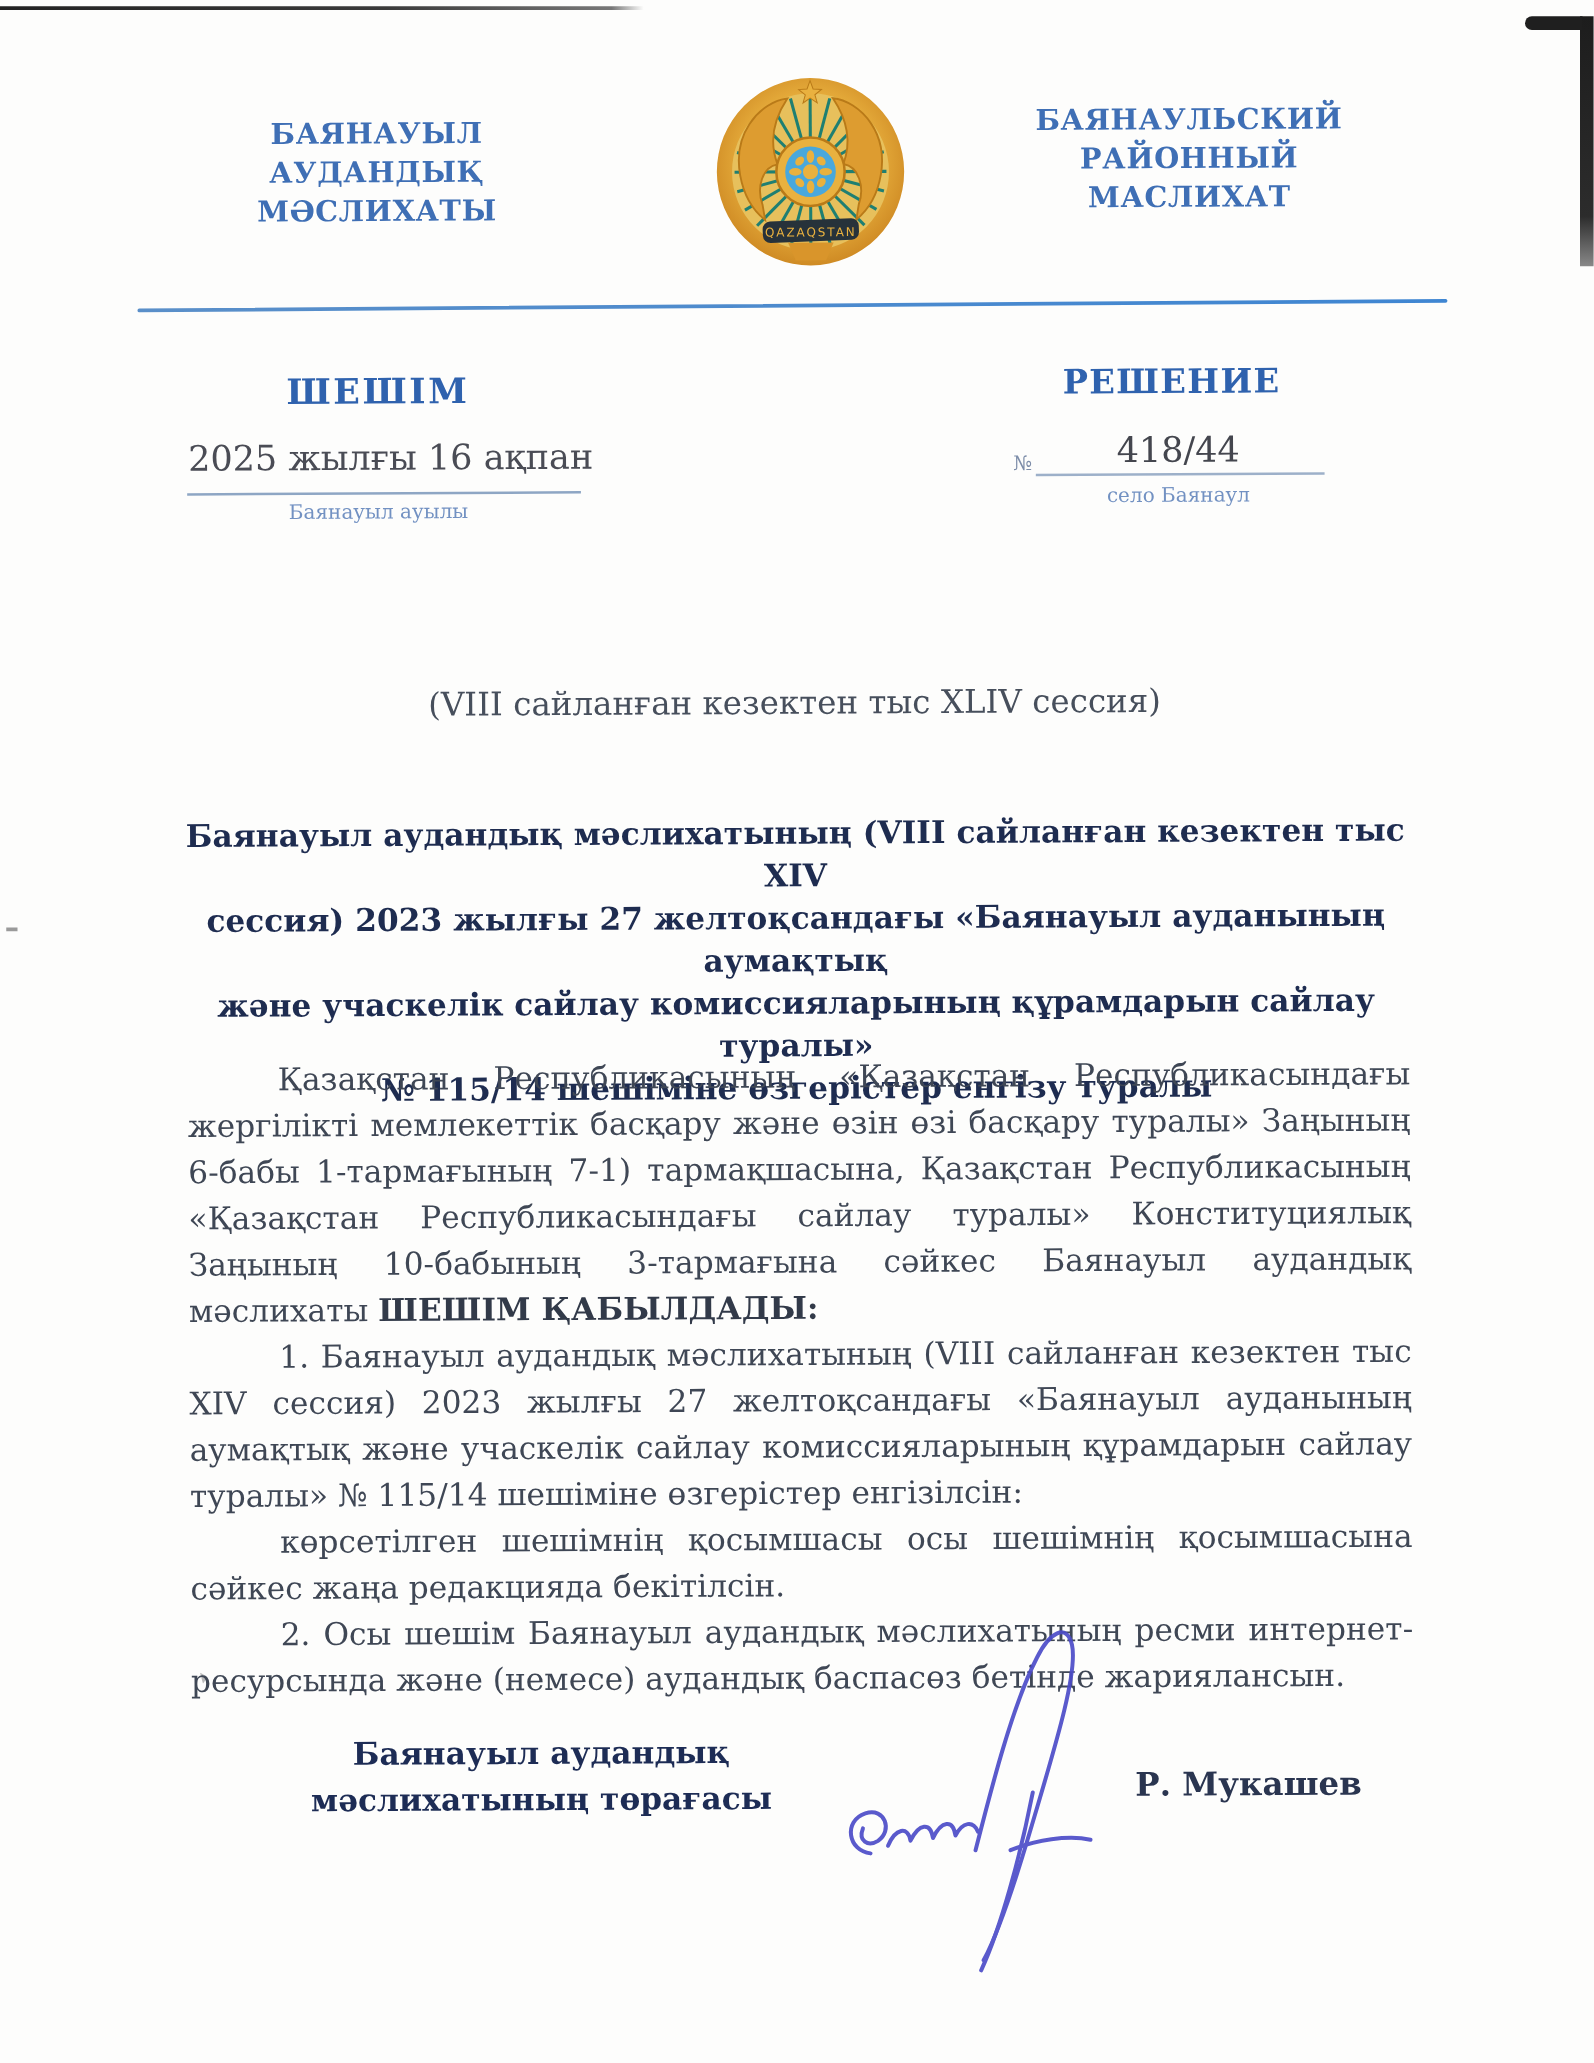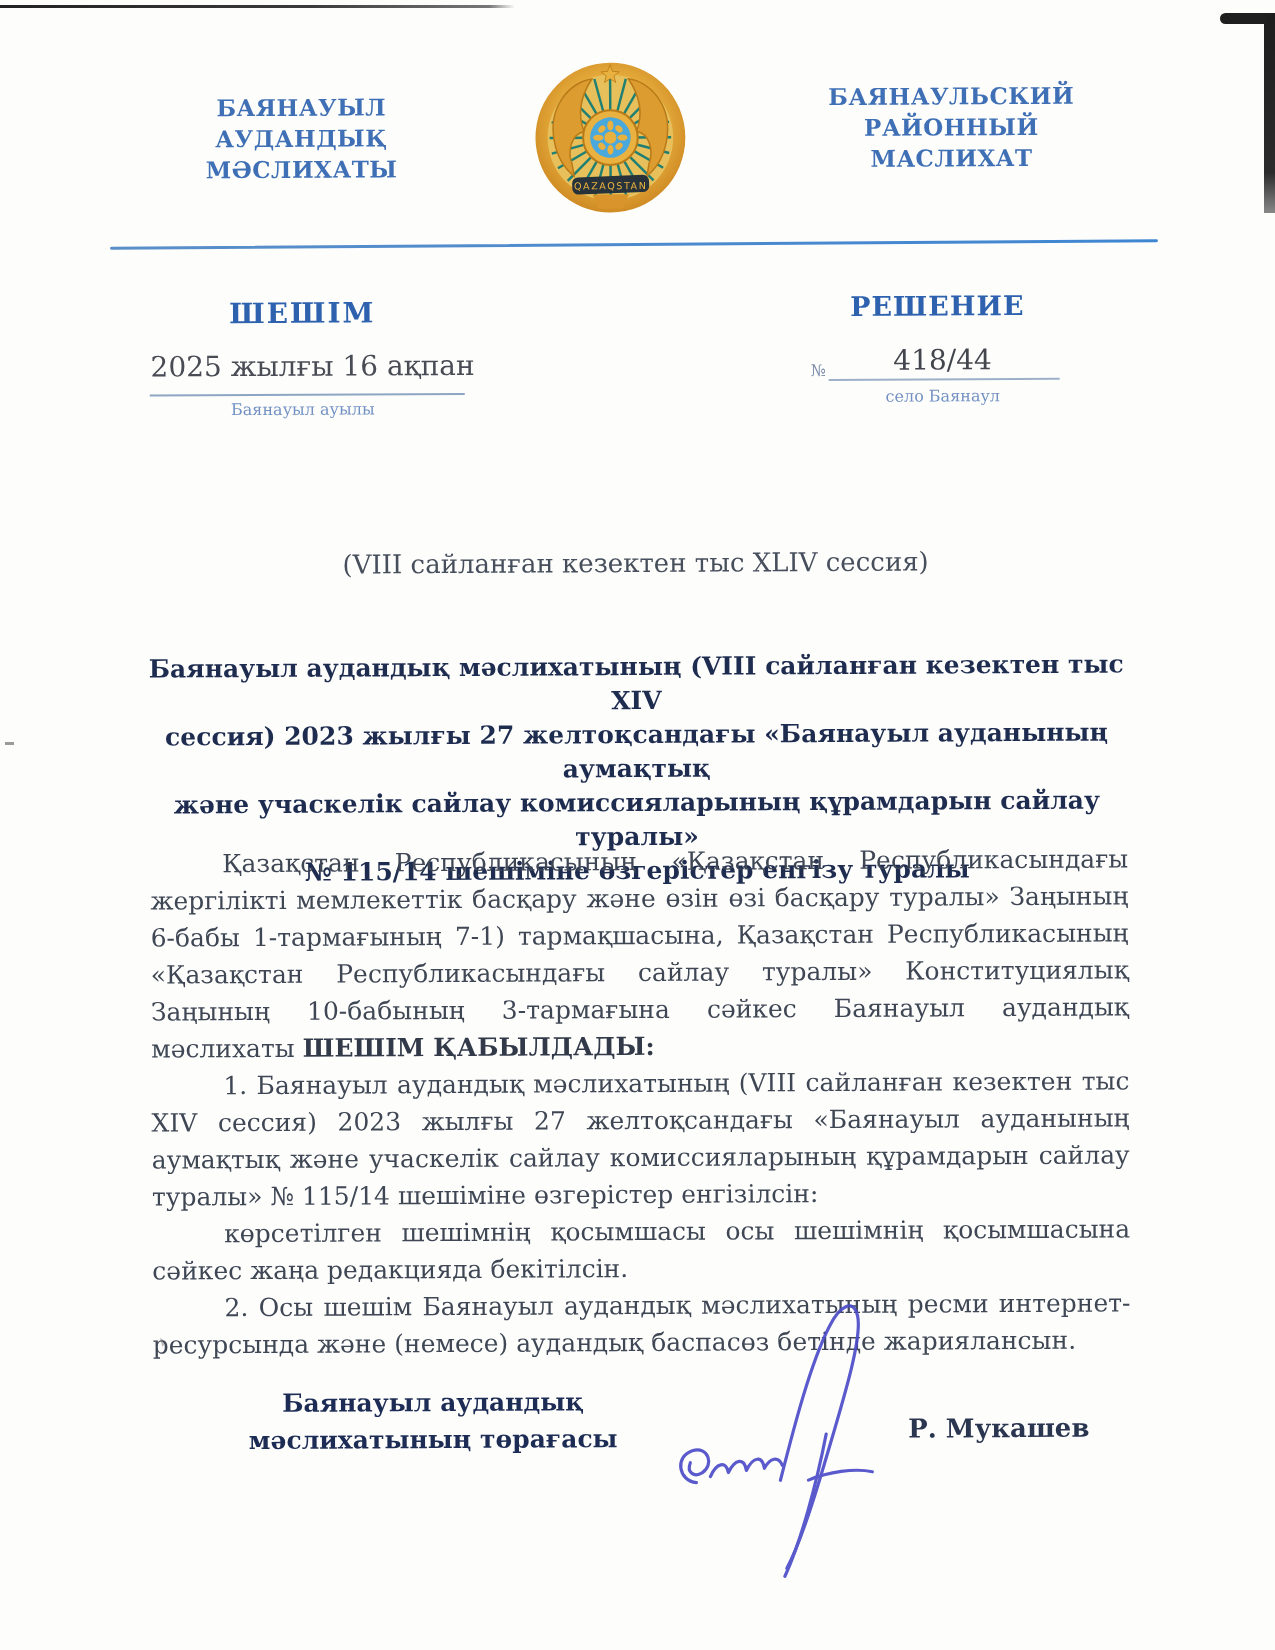--- a/index.html
+++ b/index.html
@@ -21,21 +21,21 @@
     background:#1f1f1f; border-radius:6px 0 0 6px; }
   .art-left-dot { position:absolute; left:5px; top:742px; width:9px; height:3px; background:#9a9a9a; }
   .art-p-mark { position:absolute; left:160px; top:1338px; width:6px; height:9px; background:#b9b9b9;
     clip-path:polygon(0 0,100% 40%,40% 100%); }
 
   
   .org { position:absolute; text-align:center; color:#3f6fb5; font-weight:bold;
     font-size:23px; line-height:31px; letter-spacing:0.5px; }
   .org-left  { left:130px; top:90px; width:350px; }
   .org-right { left:795px; top:82px; width:320px; }
-  .emblem { position:absolute; left:533px; top:57px; width:162px; height:165px; }
+  .emblem { position:absolute; left:571px; top:57px; width:162px; height:165px; }
 
   .divider { position:absolute; left:113px; top:243px; width:1048px; height:3px;
     background:linear-gradient(90deg,#5a8fc9,#3f86d2); transform:rotate(-0.12deg); border-radius:2px; }
 
   
   .dec-left-label { position:absolute; left:150px; top:295px; width:310px; text-align:center;
     color:#2f62ae; font-weight:bold; font-size:28px; letter-spacing:2px; }
   .dec-date { position:absolute; left:130px; top:348px; width:370px; text-align:center;
     color:#4a4c55; font-size:28px; }
   .dec-left-line { position:absolute; left:152px; top:392px; width:315px; height:2px; background:#8ea6c4; }

